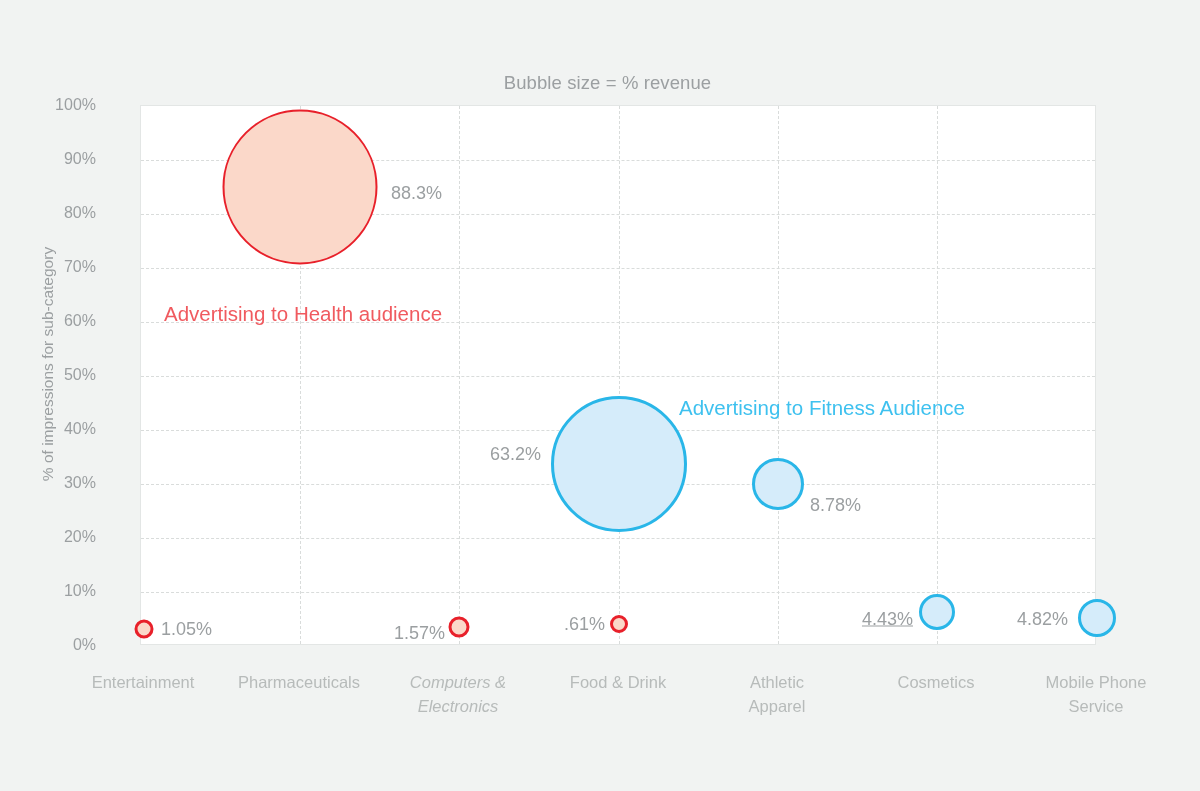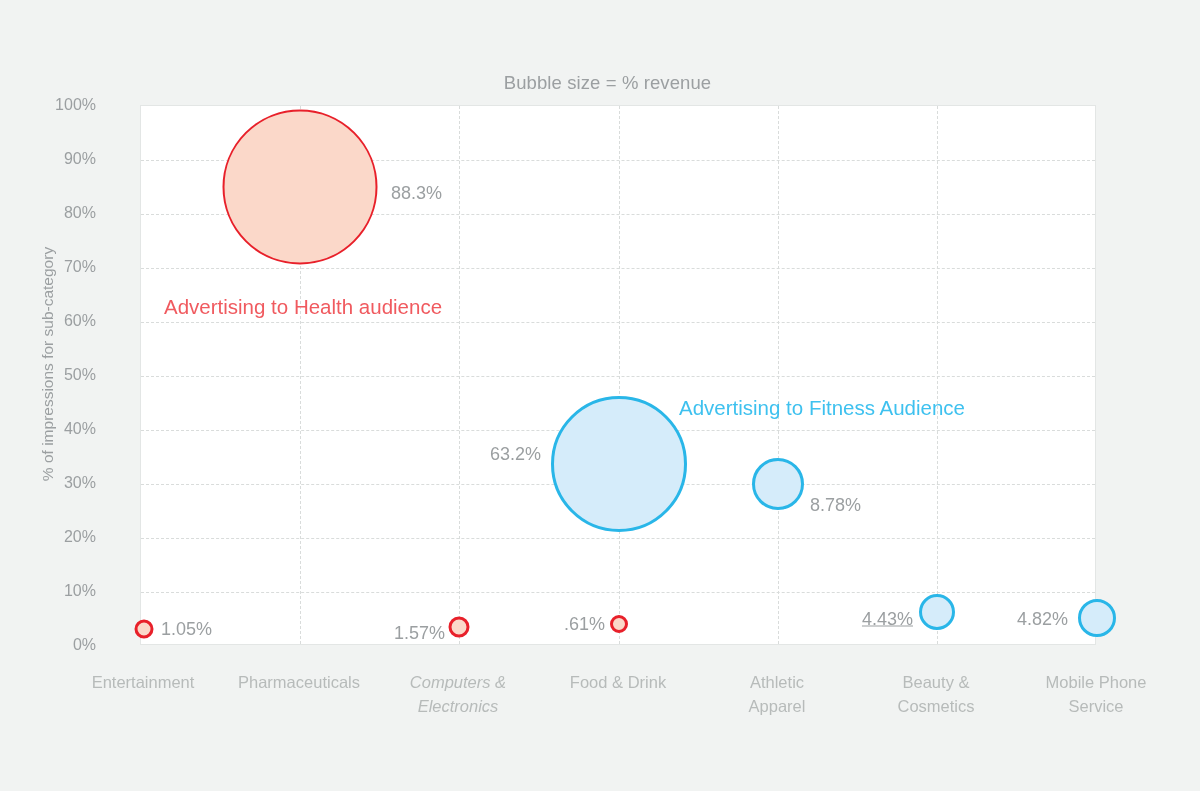--- a/index.html
+++ b/index.html
@@ -196,21 +196,21 @@
 
     <div class="bubble blue" style="left:637px; top:378px; width:52px; height:52px;"></div>
     <div class="vlabel right" style="left:669px; top:399px;">8.78%</div>
 
     <div class="bubble blue" style="left:796px; top:506px; width:36px; height:36px;"></div>
     <div class="vlabel left" style="left:772px; top:513px;text-decoration:underline;">4.43%</div>
 
     <div class="bubble blue" style="left:956px; top:512px; width:38px; height:38px;"></div>
     <div class="vlabel left" style="left:927px; top:513px;text-align:right;">4.82%</div>
 
-    <div class="annotation health" style="left:23px; top:201px;">Advertising to Health audience</div>
+    <div class="annotation health" style="left:23px; top:208px;">Advertising to Health audience</div>
 
     <div class="annotation fitness" style="left:538px; top:302px;">Advertising to Fitness Audience</div>
 
   </div>
 
   <div class="xtick" style="left:143px; top:670px;">
     <div>Entertainment</div>
   </div>
   <div class="xtick" style="left:299px; top:670px;">
     <div>Pharmaceuticals</div>
@@ -220,21 +220,20 @@
     <div>Electronics</div>
   </div>
   <div class="xtick" style="left:618px; top:670px;">
     <div>Food &amp; Drink</div>
   </div>
   <div class="xtick" style="left:777px; top:670px;">
     <div>Athletic</div>
     <div>Apparel</div>
   </div>
   <div class="xtick" style="left:936px; top:670px;">
-    <div>Beauty &amp;</div>
     <div>Cosmetics</div>
   </div>
   <div class="xtick" style="left:1096px; top:670px;">
     <div>Mobile Phone</div>
     <div>Service</div>
   </div>
 
 </div>
 
 </body></html>

